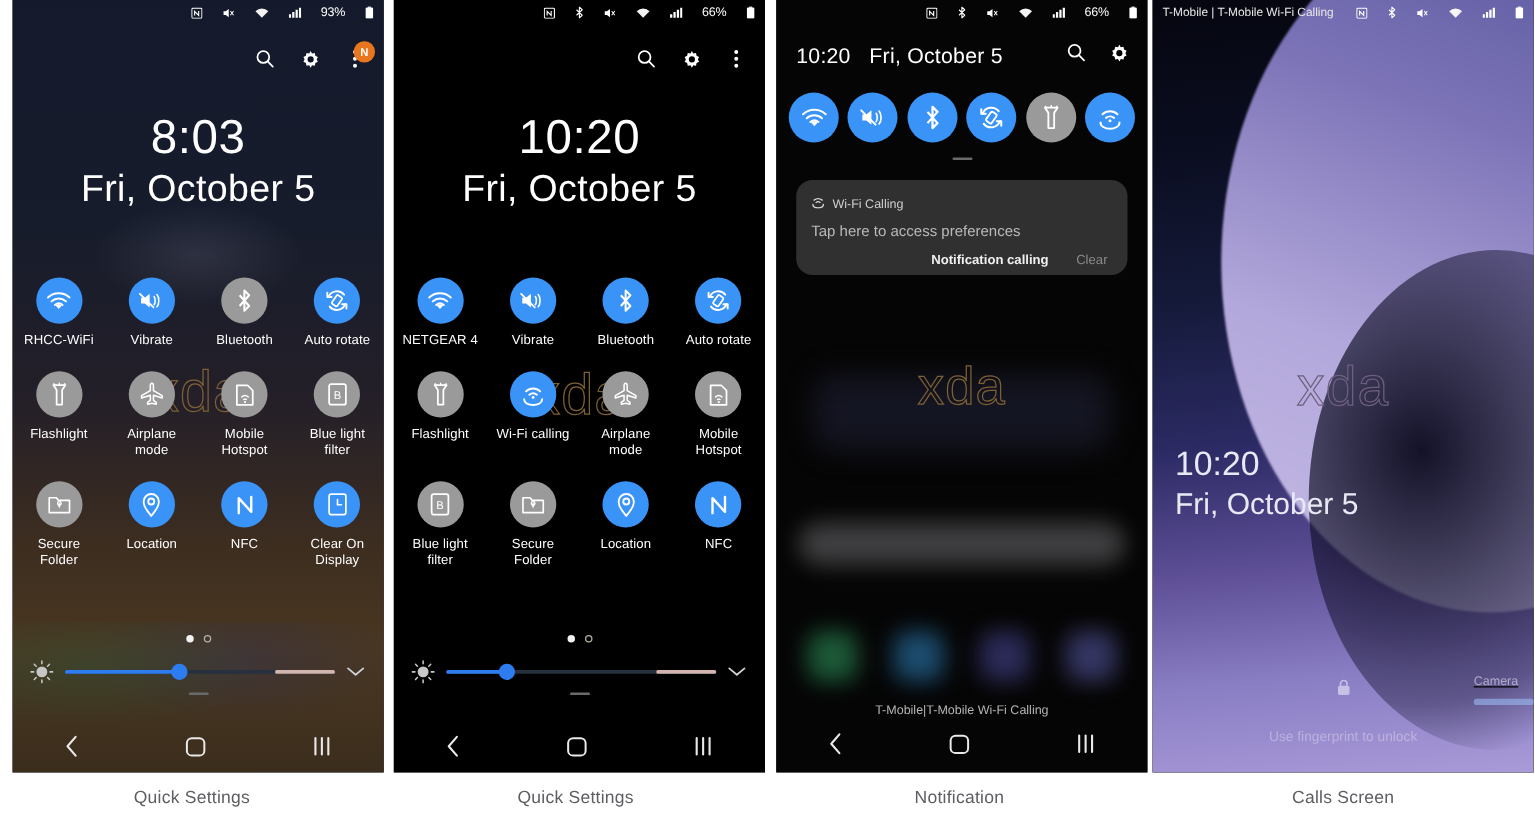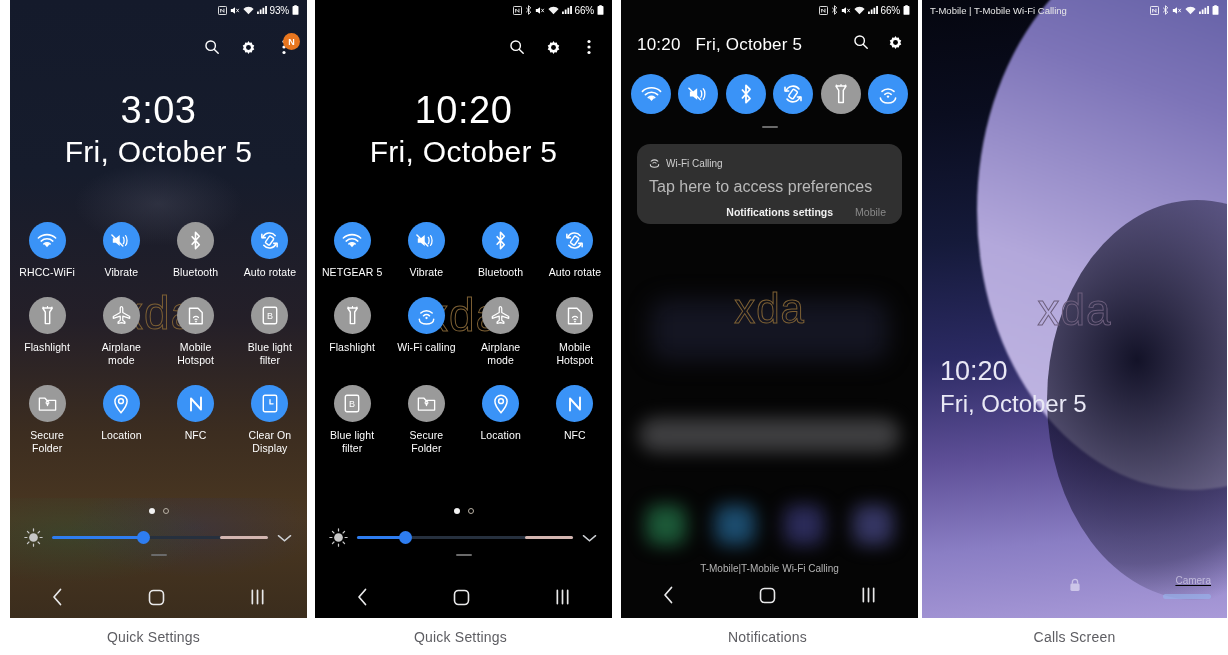--- a/index.html
+++ b/index.html
@@ -23,21 +23,21 @@
     font-size: 14px; color: #5d5d62; letter-spacing: .2px;
   }
 
   
   .statusbar {
     position: absolute; top: 0; left: 0; right: 0; height: 20px;
     display: flex; align-items: center; padding: 0 8px;
     font-size: 10px; color: #fff; z-index: 30;
   }
   .sb-left { flex: 1; font-size: 9.5px; color: #e8e8e8; white-space: nowrap; overflow: hidden; }
-  .sb-right { display: flex; align-items: center; gap: 3px; }
+  .sb-right { display: flex; align-items: center; gap: 16px; }
   .sb-right svg { display: block; }
   .sb-pct { font-size: 10px; color: #fff; letter-spacing: -.2px; }
 
   
   .qs-actions {
     position: absolute; top: 38px; right: 14px;
     display: flex; align-items: center; gap: 18px; z-index: 20;
   }
   .qs-actions .ic { width: 18px; height: 18px; color:#fff; display:flex; align-items:center; justify-content:center; }
   .badge-wrap { position: relative; width: 18px; height: 18px; display:flex; align-items:center; justify-content:center; }
@@ -151,21 +151,21 @@
   .qs3-grab { position: absolute; top: 126px; left: 0; right: 0; z-index: 20; }
 
   
   .noticard {
     position: absolute; top: 144px; left: 16px; right: 16px; z-index: 20;
     background: #303030; border-radius: 13px; padding: 10px 12px 6px;
   }
   .nc-app { display: flex; align-items: center; gap: 6px; margin-bottom: 6px; }
   .nc-app .nm { font-size: 10px; color: #cfcfcf; }
   .nc-title { font-size: 12.5px; font-weight: bold; color: #fff; margin-bottom: 4px; }
-  .nc-sub { font-size: 16px; color: #b9b9b9; }
+  .nc-sub { font-size: 12px; color: #b9b9b9; }
   .nc-actions { display: flex; justify-content: flex-end; align-items: center; gap: 22px; margin-top: 10px; padding-right: 4px; }
   .nc-actions .a1 { font-size: 10.5px; font-weight: bold; color: #f0f0f0; }
   .nc-actions .a2 { font-size: 10.5px; color: #8a8a8a; }
 
   .carrier3 {
     position: absolute; bottom: 44px; left: 0; right: 0; text-align: center;
     font-size: 10px; color: #b4b4b4; z-index: 20;
   }
 
   
@@ -183,21 +183,21 @@
     position: absolute; top: 200px; right: -120px;
     width: 300px; height: 400px; border-radius: 50%;
     background: radial-gradient(ellipse at 30% 40%, rgba(10,10,30,.95), rgba(20,18,48,.4) 60%, transparent 75%);
   }
   .lock-clock { position: absolute; left: 18px; top: 355px; color: #e9e8f5; z-index: 10; font-weight: 300; }
   .lock-clock .t { font-size: 27px; line-height: 33px; }
   .lock-clock .d { font-size: 24px; line-height: 32px; }
   .lock-foot { position: absolute; left: 0; right: 0; bottom: 22px; z-index: 10; }
   .lockicon { text-align: center; color: rgba(235,232,248,.62); }
   .hint { text-align: center; font-size: 11px; color: rgba(235,232,248,.40); margin-top: 22px; }
-  .camera { position: absolute; right: 16px; top: -3px; text-align: right; text-decoration: underline; }
+  .camera { position: absolute; right: 0; top: -3px; text-align: left; text-decoration: underline; }
   .camera .lbl { font-size: 10px; color: rgba(240,238,252,.55); }
   .camera .pill { width: 48px; height: 5px; border-radius: 3px; background: rgba(150,180,235,.65); margin: 8px auto 0; }
 </style>
 </head>
 <body>
 
 <div class="sheet">
 
   <div class="col">
     <div class="phone">
@@ -256,21 +256,21 @@
           <svg width="4" height="16" viewBox="0 0 4 16">
               <circle cx="2" cy="2.5" r="1.6" fill="#fff"></circle>
               <circle cx="2" cy="8" r="1.6" fill="#fff"></circle>
               <circle cx="2" cy="13.5" r="1.6" fill="#fff"></circle>
             </svg>
           <span class="badge">N</span>
         </span>
       </div>
 
       <div class="bigclock">
-        <div class="t">3:03</div>
+        <div class="t">8:03</div>
         <div class="d">Fri, October 5</div>
       </div>
 
       <div class="tiles" style="top:222px">
         <div class="trow" style="margin-bottom:18px">
           <div class="tile">
             <div class="tcirc on">
                 <svg width="20" height="16" viewBox="0 0 22 17">
                   <path d="M11 15.4 8.2 12.2a4 4 0 0 1 5.6 0z" fill="#fff"></path>
                   <path d="M4.6 8.6a9.5 9.5 0 0 1 12.8 0M1.5 5.2a14 14 0 0 1 19 0M7.6 11.7a5.5 5.5 0 0 1 6.8 0" stroke="#fff" stroke-width="1.7" fill="none" stroke-linecap="round"></path>
@@ -506,21 +506,21 @@
 
       <div class="tiles" style="top:222px">
         <div class="trow" style="margin-bottom:18px">
           <div class="tile">
             <div class="tcirc on">
                 <svg width="20" height="16" viewBox="0 0 22 17">
                   <path d="M11 15.4 8.2 12.2a4 4 0 0 1 5.6 0z" fill="#fff"></path>
                   <path d="M4.6 8.6a9.5 9.5 0 0 1 12.8 0M1.5 5.2a14 14 0 0 1 19 0M7.6 11.7a5.5 5.5 0 0 1 6.8 0" stroke="#fff" stroke-width="1.7" fill="none" stroke-linecap="round"></path>
                 </svg>
               </div>
-            <div class="tlabel">NETGEAR 5</div>
+            <div class="tlabel">NETGEAR 4</div>
           </div>
           <div class="tile">
             <div class="tcirc on">
                 <svg width="20" height="17" viewBox="0 0 22 18">
                   <path d="M2 6.5h3.3L9.6 3v12L5.3 11.5H2z" fill="#fff"></path>
                   <path d="M1 3l12 12" stroke="#fff" stroke-width="1.6" stroke-linecap="round"></path>
                   <path d="M13.5 5.5c1.2 1.2 1.2 5.8 0 7M16 3.6c2.2 2.2 2.2 8.6 0 10.8" stroke="#fff" stroke-width="1.4" fill="none" stroke-linecap="round"></path>
                 </svg>
               </div>
             <div class="tlabel">Vibrate</div>
@@ -790,22 +790,22 @@
         <div class="nc-app">
           <span><svg width="11" height="10" viewBox="0 0 12 11">
                 <path d="M2.4 3.4a6 6 0 0 1 7.2 0" stroke="#d8d8d8" stroke-width="1.2" fill="none" stroke-linecap="round"></path>
                 <path d="M4.2 5.4a3.1 3.1 0 0 1 3.6 0" stroke="#d8d8d8" stroke-width="1.1" fill="none" stroke-linecap="round"></path>
                 <path d="M1.4 7.2c0 1.8 2 3 4.6 3s4.6-1.2 4.6-3" stroke="#d8d8d8" stroke-width="1.2" fill="none" stroke-linecap="round"></path>
               </svg></span>
           <span class="nm">Wi-Fi Calling</span>
         </div>
         <div class="nc-sub">Tap here to access preferences</div>
         <div class="nc-actions">
-          <span class="a1">Notifications settings</span>
-          <span class="a2">Mobile</span>
+          <span class="a1">Notification calling</span>
+          <span class="a2">Clear</span>
         </div>
       </div>
 
       <div class="carrier3">T-Mobile|T-Mobile Wi-Fi Calling</div>
 
       <div class="navbar" style="position:absolute;left:0;right:0;bottom:6px;z-index:20">
         <span class="nb">
             <svg width="11" height="18" viewBox="0 0 11 18">
               <path d="M8.5 1.5 2 9l6.5 7.5" stroke="#e9e9ea" stroke-width="1.7" fill="none" stroke-linecap="round" stroke-linejoin="round"></path>
             </svg>
@@ -815,21 +815,21 @@
               <rect x="1.6" y="1.6" width="14.8" height="14.8" rx="4.2" fill="none" stroke="#e9e9ea" stroke-width="1.7"></rect>
             </svg>
           </span>
         <span class="nb">
             <svg width="15" height="16" viewBox="0 0 16 16">
               <path d="M2.5 1v14M8 1v14M13.5 1v14" stroke="#e9e9ea" stroke-width="1.8" stroke-linecap="round"></path>
             </svg>
           </span>
       </div>
     </div>
-    <div class="caption">Notifications</div>
+    <div class="caption">Notification</div>
   </div>
 
   <div class="col">
     <div class="phone">
       <div class="bg4">
         <div class="swoosh"></div>
         <div class="swoosh2"></div>
       </div>
       <div class="xda" style="top:285px;font-size:44px;-webkit-text-stroke:1px #6d5f7d">xda</div>
 
@@ -881,18 +881,19 @@
         <div class="lockicon">
           <svg width="12" height="14" viewBox="0 0 12 14">
               <rect x="1.4" y="5.6" width="9.2" height="7.4" rx="1.4" fill="rgba(235,232,248,.62)"></rect>
               <path d="M3.4 5.6V4a2.6 2.6 0 0 1 5.2 0v1.6" stroke="rgba(235,232,248,.62)" stroke-width="1.3" fill="none"></path>
             </svg>
         </div>
         <div class="camera">
           <div class="lbl">Camera</div>
           <div class="pill"></div>
         </div>
+        <div class="hint">Use fingerprint to unlock</div>
       </div>
     </div>
     <div class="caption">Calls Screen</div>
   </div>
 
 </div>
 
 </body></html>

